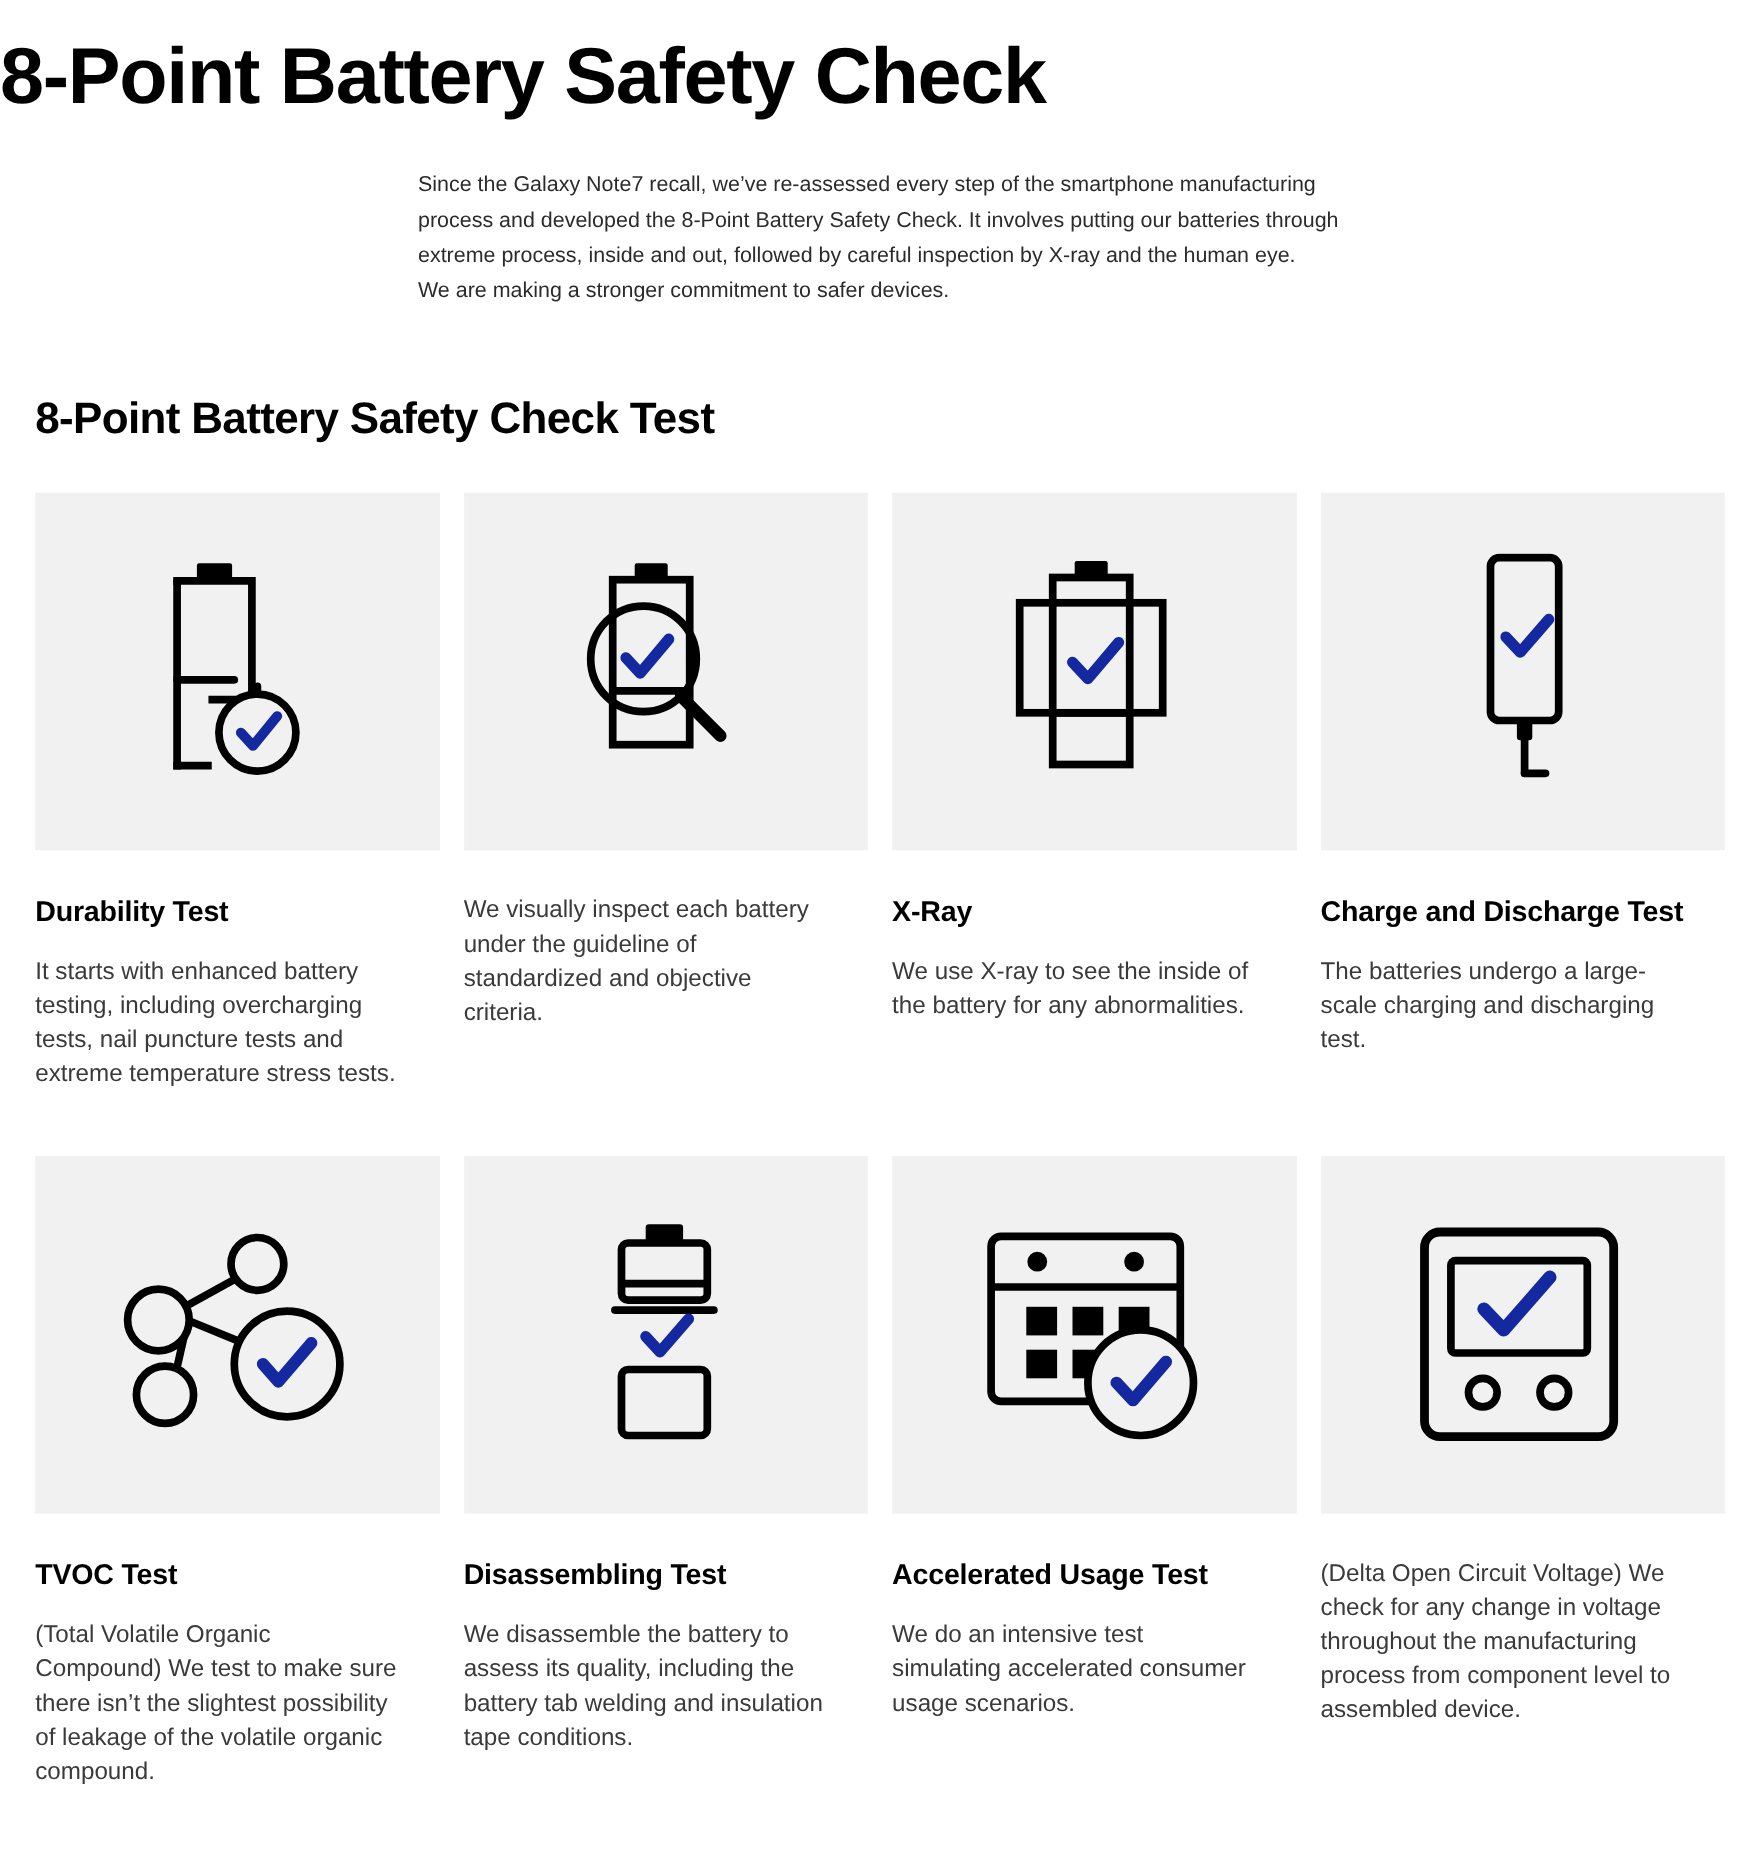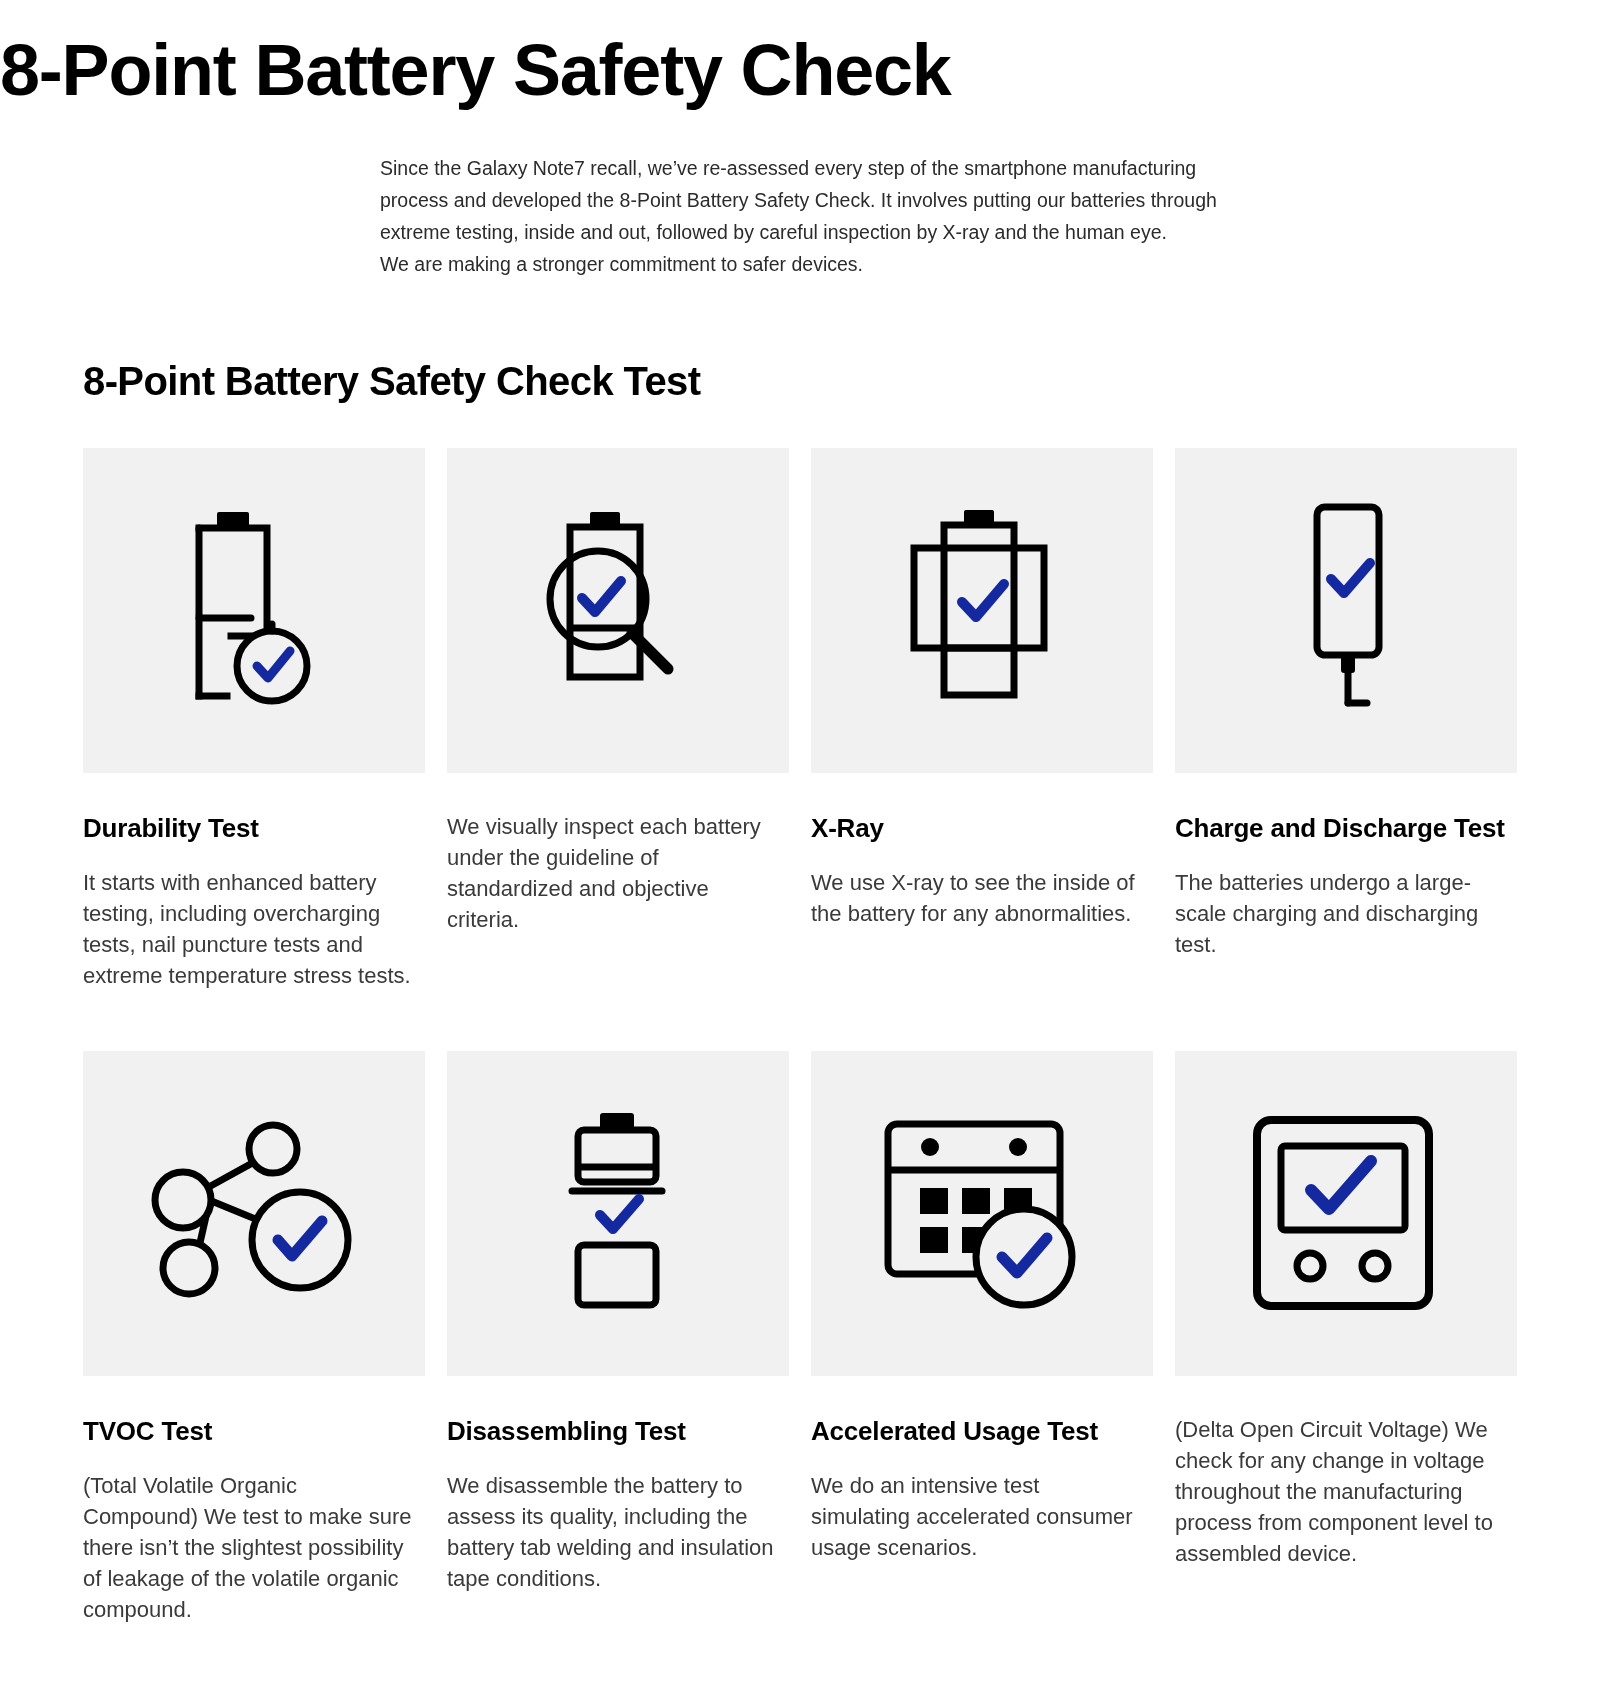--- a/index.html
+++ b/index.html
@@ -33,21 +33,21 @@
     font-size: 19.5px;
     line-height: 32px;
     color: #2b2b2b;
     font-weight: 400;
   }
   .hero-sub p { margin: 0; }
 
   
   .section {
     margin-top: 78px;
-    padding: 0 83px;
+    padding: 0 32px;
   }
   .section-title {
     font-weight: 700;
     font-size: 40px;
     letter-spacing: -0.6px;
     line-height: 1.15;
     margin: 0 0 44px 0;
     color: #000;
   }
 
@@ -89,21 +89,21 @@
 </head>
 <body>
 
 <div class="page">
 
   <header class="hero">
     <h1 class="hero-title">8-Point Battery Safety Check</h1>
     <div class="hero-sub">
       <p>Since the Galaxy Note7 recall, we’ve re-assessed every step of the smartphone manufacturing</p>
       <p>process and developed the 8-Point Battery Safety Check.  It involves putting our batteries through</p>
-      <p>extreme testing, inside and out, followed by careful inspection by X-ray and the human eye.</p>
+      <p>extreme process, inside and out, followed by careful inspection by X-ray and the human eye.</p>
       <p>We are making a stronger commitment to safer devices.</p>
     </div>
   </header>
 
   <section class="section">
     <h2 class="section-title">8-Point Battery Safety Check Test</h2>
 
     <div class="grid">
 
       <div class="card">

